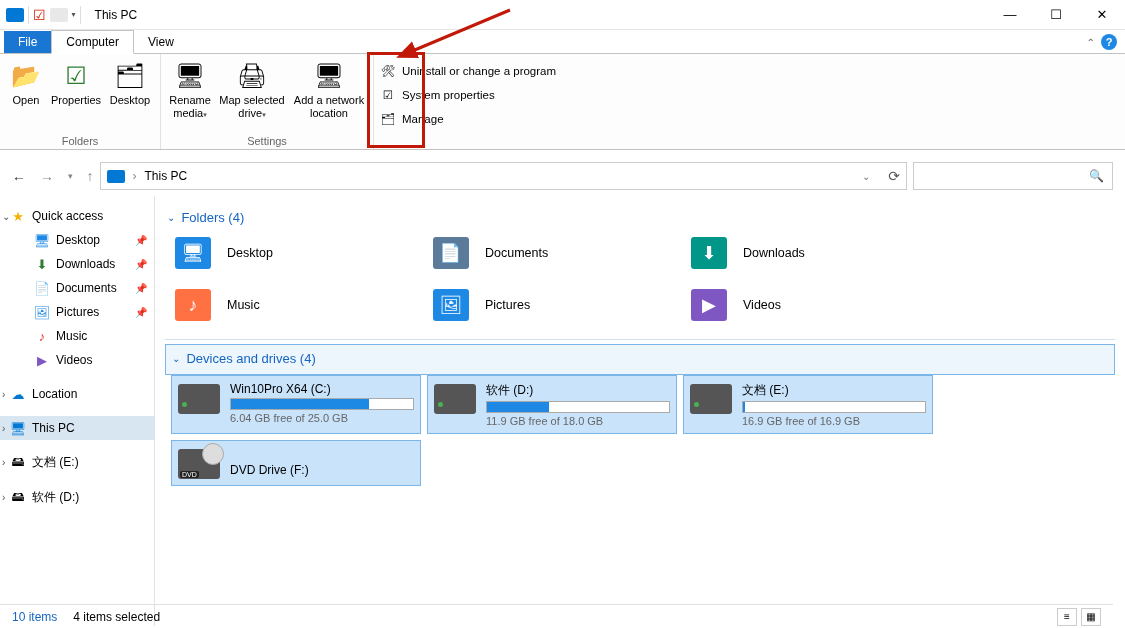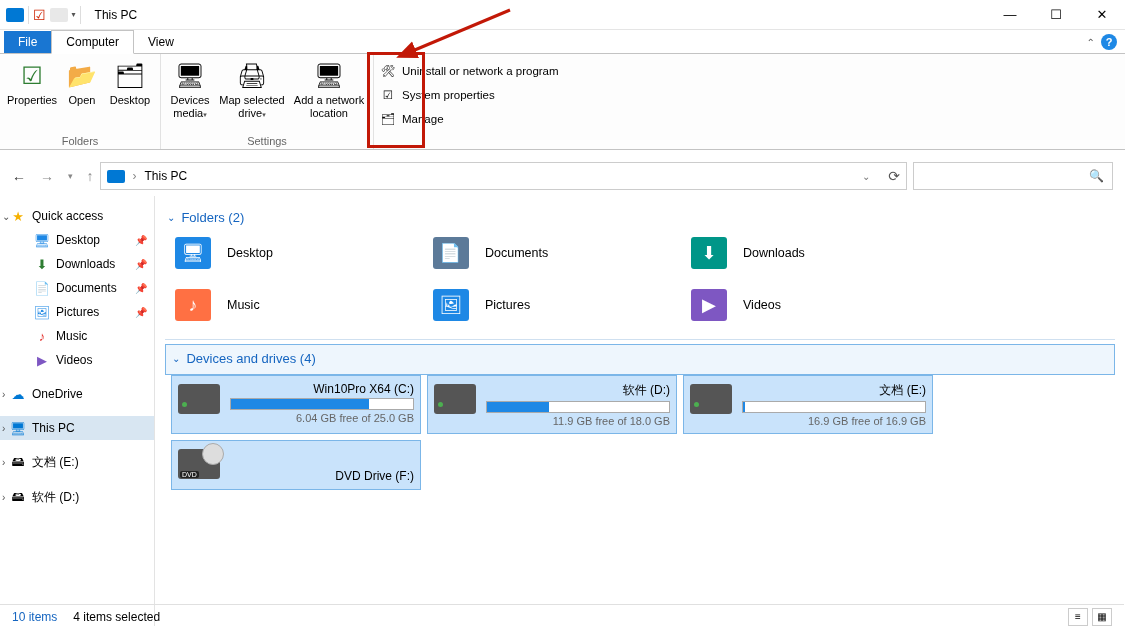--- a/index.html
+++ b/index.html
@@ -66,36 +66,36 @@
 .content { flex: 1; overflow: auto; padding: 8px 10px; }
 .secthead { color: #1565c0; font-size: 13px; padding: 6px 2px 8px; display: flex; align-items: center; gap: 6px; cursor: pointer; }
 .secthead .chev { font-size: 10px; }
 .sectline { border-top: 1px solid #cfe0f0; margin-bottom: 4px; }
 
 .foldergrid { display: grid; grid-template-columns: repeat(3, 250px); gap: 12px 8px; margin-left: 6px; margin-bottom: 14px; }
 .folderitem { display: flex; align-items: center; gap: 16px; padding: 4px; cursor: pointer; }
 .folderitem .fico { width: 36px; height: 32px; border-radius: 3px; display: flex; align-items: center; justify-content: center; color: #fff; font-size: 18px; }
 .folderitem .fname { font-size: 12.5px; }
 
-.drivegrid { display: grid; grid-template-columns: repeat(3, 250px); gap: 6px; margin-left: 6px; text-align: right; }
+.drivegrid { display: grid; grid-template-columns: repeat(3, 250px); gap: 6px; margin-left: 6px; }
 .driveitem { display: flex; gap: 10px; padding: 6px; cursor: pointer; }
 .driveitem.selected { background: #c9e3fb; border: 1px solid #7bb6e8; }
 .driveitem .dico { width: 42px; height: 30px; background: #555; border-radius: 3px; position: relative; margin-top: 2px; }
 .driveitem .dico::after { content: ""; position: absolute; left: 4px; top: 18px; width: 5px; height: 5px; background: #4caf50; border-radius: 50%; }
 .driveitem .dinfo { flex: 1; display: flex; flex-direction: column; gap: 2px; }
 .driveitem .dname { font-size: 12px; }
 .driveitem .dbar { height: 12px; border: 1px solid #aaa; background: #fff; position: relative; }
 .driveitem .dbar .fill { height: 100%; background: #1e88e5; }
 .driveitem .dfree { font-size: 11px; color: #666; }
 .driveitem .dvdico { width: 42px; height: 30px; background: #555; border-radius: 3px; position: relative; margin-top: 2px; }
 .driveitem .dvdico::before { content:""; position:absolute; right:-4px; top:-6px; width:20px; height:20px; border-radius:50%; background:#ddd; border:1px solid #aaa; }
 .driveitem .dvdtag { position:absolute; left:2px; bottom:1px; font-size:7px; background:#222; color:#fff; padding:0 2px; border-radius:2px; }
 
 
-.status { position: absolute; bottom: 0; left: 0; right: 1px; height: 24px; border-top: 1px solid #e0e0e0; display: flex; align-items: center; padding: 0 12px; font-size: 12px; }
+.status { position: absolute; bottom: 0; left: 0; right: 12px; height: 24px; border-top: 1px solid #e0e0e0; display: flex; align-items: center; padding: 0 12px; font-size: 12px; }
 .status .sitem { margin-right: 16px; }
 .status .sitem.blue { color: #1565c0; }
 .status .viewbtns { margin-left: auto; display: flex; gap: 4px; }
 .status .viewbtns div { width: 20px; height: 18px; border: 1px solid #ccc; display: flex; align-items: center; justify-content: center; font-size: 10px; }
 
 
 .arrow { position: absolute; pointer-events: none; }
 
 
 .ic-prop::before{content:"☑";color:#2e7d32;}
@@ -132,60 +132,60 @@
   <div class="tab">View</div>
   <div class="help">
     <span class="chev">⌃</span>
     <span class="q">?</span>
   </div>
 </div>
 
 <div class="ribbon">
   <div class="group">
     <div class="buttons">
+      <div class="bigbtn" style="width:40px">
+        <div class="ico ic-open"></div>
+        <div class="lbl">Open</div>
+      </div>
       <div class="bigbtn" style="width:52px">
         <div class="ico ic-prop"></div>
         <div class="lbl">Properties</div>
-      </div>
-      <div class="bigbtn" style="width:40px">
-        <div class="ico ic-open"></div>
-        <div class="lbl">Open</div>
       </div>
       <div class="bigbtn" style="width:48px">
         <div class="ico ic-rename"></div>
         <div class="lbl">Desktop</div>
       </div>
     </div>
     <div class="glabel">Folders</div>
   </div>
 
   <div class="group">
     <div class="buttons">
       <div class="bigbtn" style="width:46px">
         <div class="ico ic-access"></div>
-        <div class="lbl"><span>Devices media</span><span class="drop">▾</span></div>
+        <div class="lbl"><span>Rename media</span><span class="drop">▾</span></div>
       </div>
       <div class="bigbtn" style="width:70px">
         <div class="ico ic-mapnet"></div>
         <div class="lbl"><span>Map selected drive</span><span class="drop">▾</span></div>
       </div>
       <div class="bigbtn" style="width:76px">
         <div class="ico ic-addnet"></div>
         <div class="lbl">Add a network location</div>
       </div>
     </div>
     <div class="glabel">Settings</div>
   </div>
 
   <div class="group" style="border-right:none">
     <div class="buttons">
       <div class="smallbtns">
         <div class="smallbtn">
           <span class="sico">🛠</span>
-          <span>Uninstall or network a program</span>
+          <span>Uninstall or change a program</span>
         </div>
         <div class="smallbtn">
           <span class="sico">☑</span>
           <span>System properties</span>
         </div>
         <div class="smallbtn">
           <span class="sico">🗂</span>
           <span>Manage</span>
         </div>
       </div>
@@ -256,21 +256,21 @@
         <span>Music</span>
       </div>
     <div class="sbrow indent">
         <span class="sbico" style="color:#7e57c2">▶</span>
         <span>Videos</span>
       </div>
     <div style="height:10px"></div>
     <div class="sbrow">
         <span class="chevron">›</span>
         <span class="sbico" style="color:#0078d4">☁</span>
-        <span>OneDrive</span>
+        <span>Location</span>
       </div>
     <div style="height:10px"></div>
     <div class="sbrow selected">
         <span class="chevron">›</span>
         <span class="sbico" style="color:#0078d4">🖥</span>
         <span>This PC</span>
       </div>
     <div style="height:10px"></div>
     <div class="sbrow">
         <span class="chevron">›</span>
@@ -281,21 +281,21 @@
     <div class="sbrow">
         <span class="chevron">›</span>
         <span class="sbico">🖴</span>
         <span>软件 (D:)</span>
       </div>
   </div>
 
   <div class="content">
     <div class="secthead">
       <span class="chev">⌄</span>
-      <span>Folders (2)</span>
+      <span>Folders (4)</span>
     </div>
     <div class="foldergrid" id="foldergrid">
         <div class="folderitem">
           <div class="fico" style="background:#1e88e5">🖥</div>
           <div class="fname">Desktop</div>
         </div>
         <div class="folderitem">
           <div class="fico" style="background:#5c7a99">📄</div>
           <div class="fname">Documents</div>
         </div>
@@ -351,21 +351,21 @@
               <div class="fill" style="width:1%"></div>
             </div>
         <div class="dfree">16.9 GB free of 16.9 GB</div>
       </div>
         </div>
         <div class="driveitem selected">
           <div class="dvdico">
             <span class="dvdtag">DVD</span>
           </div>
       <div class="dinfo">
-            <div class="dname" style="margin-top:22px">DVD Drive (F:)</div>
+            <div class="dname" style="margin-top:16px">DVD Drive (F:)</div>
           </div>
         </div>
       </div>
   </div>
 </div>
 
 <div class="status">
   <span class="sitem blue">10 items</span>
   <span class="sitem">4 items selected</span>
   <div class="viewbtns">

